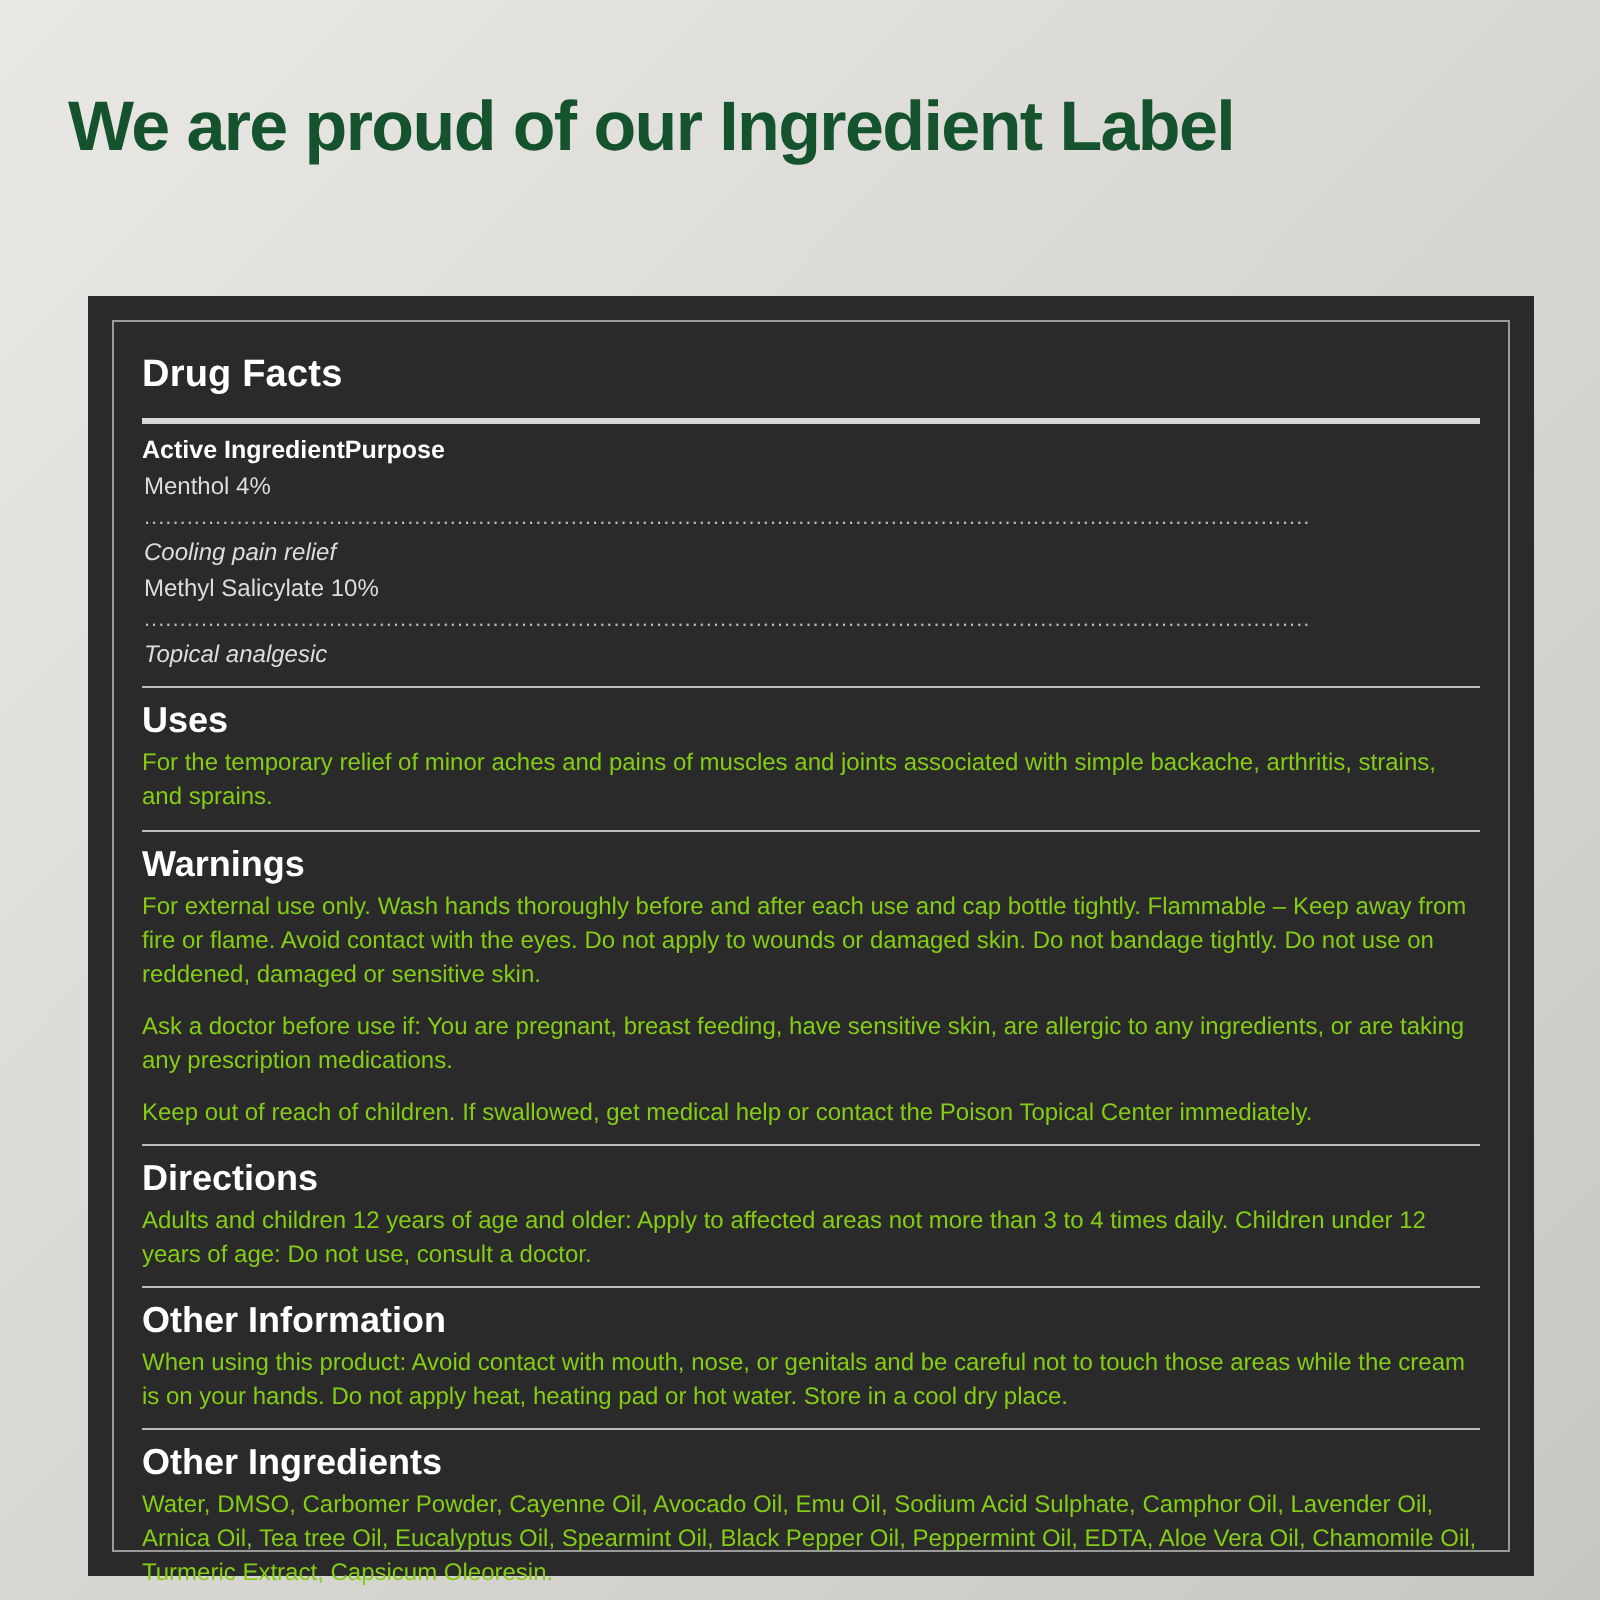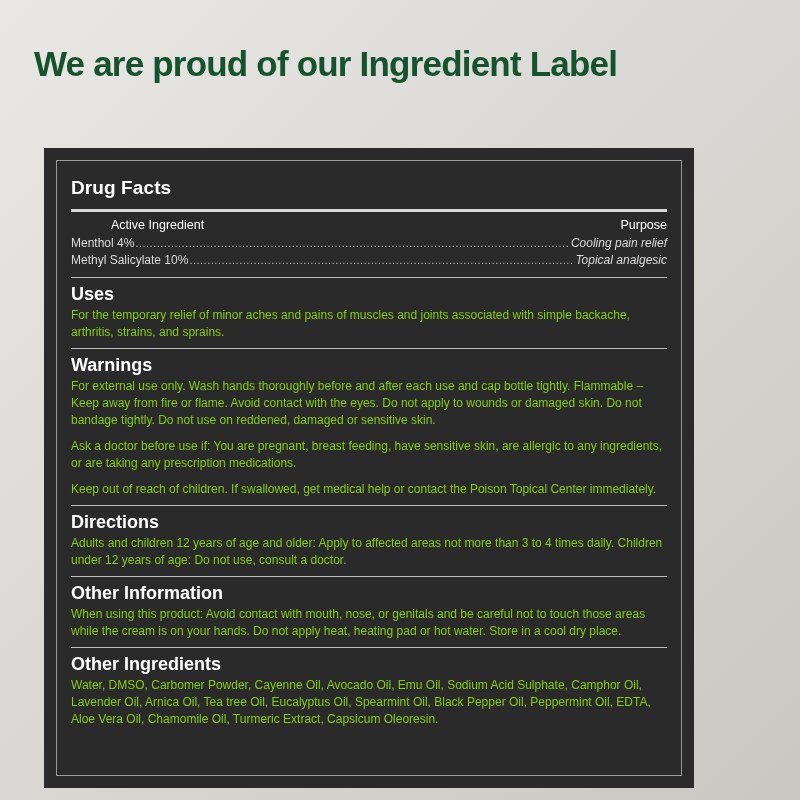--- a/index.html
+++ b/index.html
@@ -27,21 +27,21 @@
     font-size: 35px;
     font-weight: bold;
     letter-spacing: -0.8px;
     color: #14532d;
     font-family: "Liberation Sans", sans-serif;
   }
   .label-outer {
     position: absolute;
     top: 148px;
     left: 44px;
-    width: 650px;
+    width: 723px;
     height: 640px;
     background: #2a2a2a;
     box-sizing: border-box;
     padding: 12px;
   }
   .label-inner {
     width: 100%;
     height: 100%;
     border: 1px solid #9a9a9a;
     box-sizing: border-box;
@@ -67,35 +67,35 @@
     padding: 6px 0 7px 0;
   }
   .sec-head {
     font-size: 18px;
     font-weight: bold;
     color: #ffffff;
     margin-bottom: 2px;
   }
   .sec-head-row {
     display: flex;
-    justify-content: space-between;
+    justify-content: flex-start;
     align-items: baseline;
     font-size: 12.5px;
-    font-weight: normal;
+    font-weight: bold;
     color: #ffffff;
     margin-bottom: 3px;
-    margin-left: 40px;
   }
   .ing-row {
     display: flex;
     align-items: baseline;
     font-size: 12px;
     color: #dcdcdc;
     line-height: 1.45;
     white-space: nowrap;
+    flex-direction: column;
   }
   .ing-name { flex: 0 0 auto; }
   .ing-dots {
     flex: 1 1 auto;
     overflow: hidden;
     white-space: nowrap;
     color: #b9b9b9;
     font-size: 11px;
     margin: 0 1px;
     letter-spacing: 0.5px;

